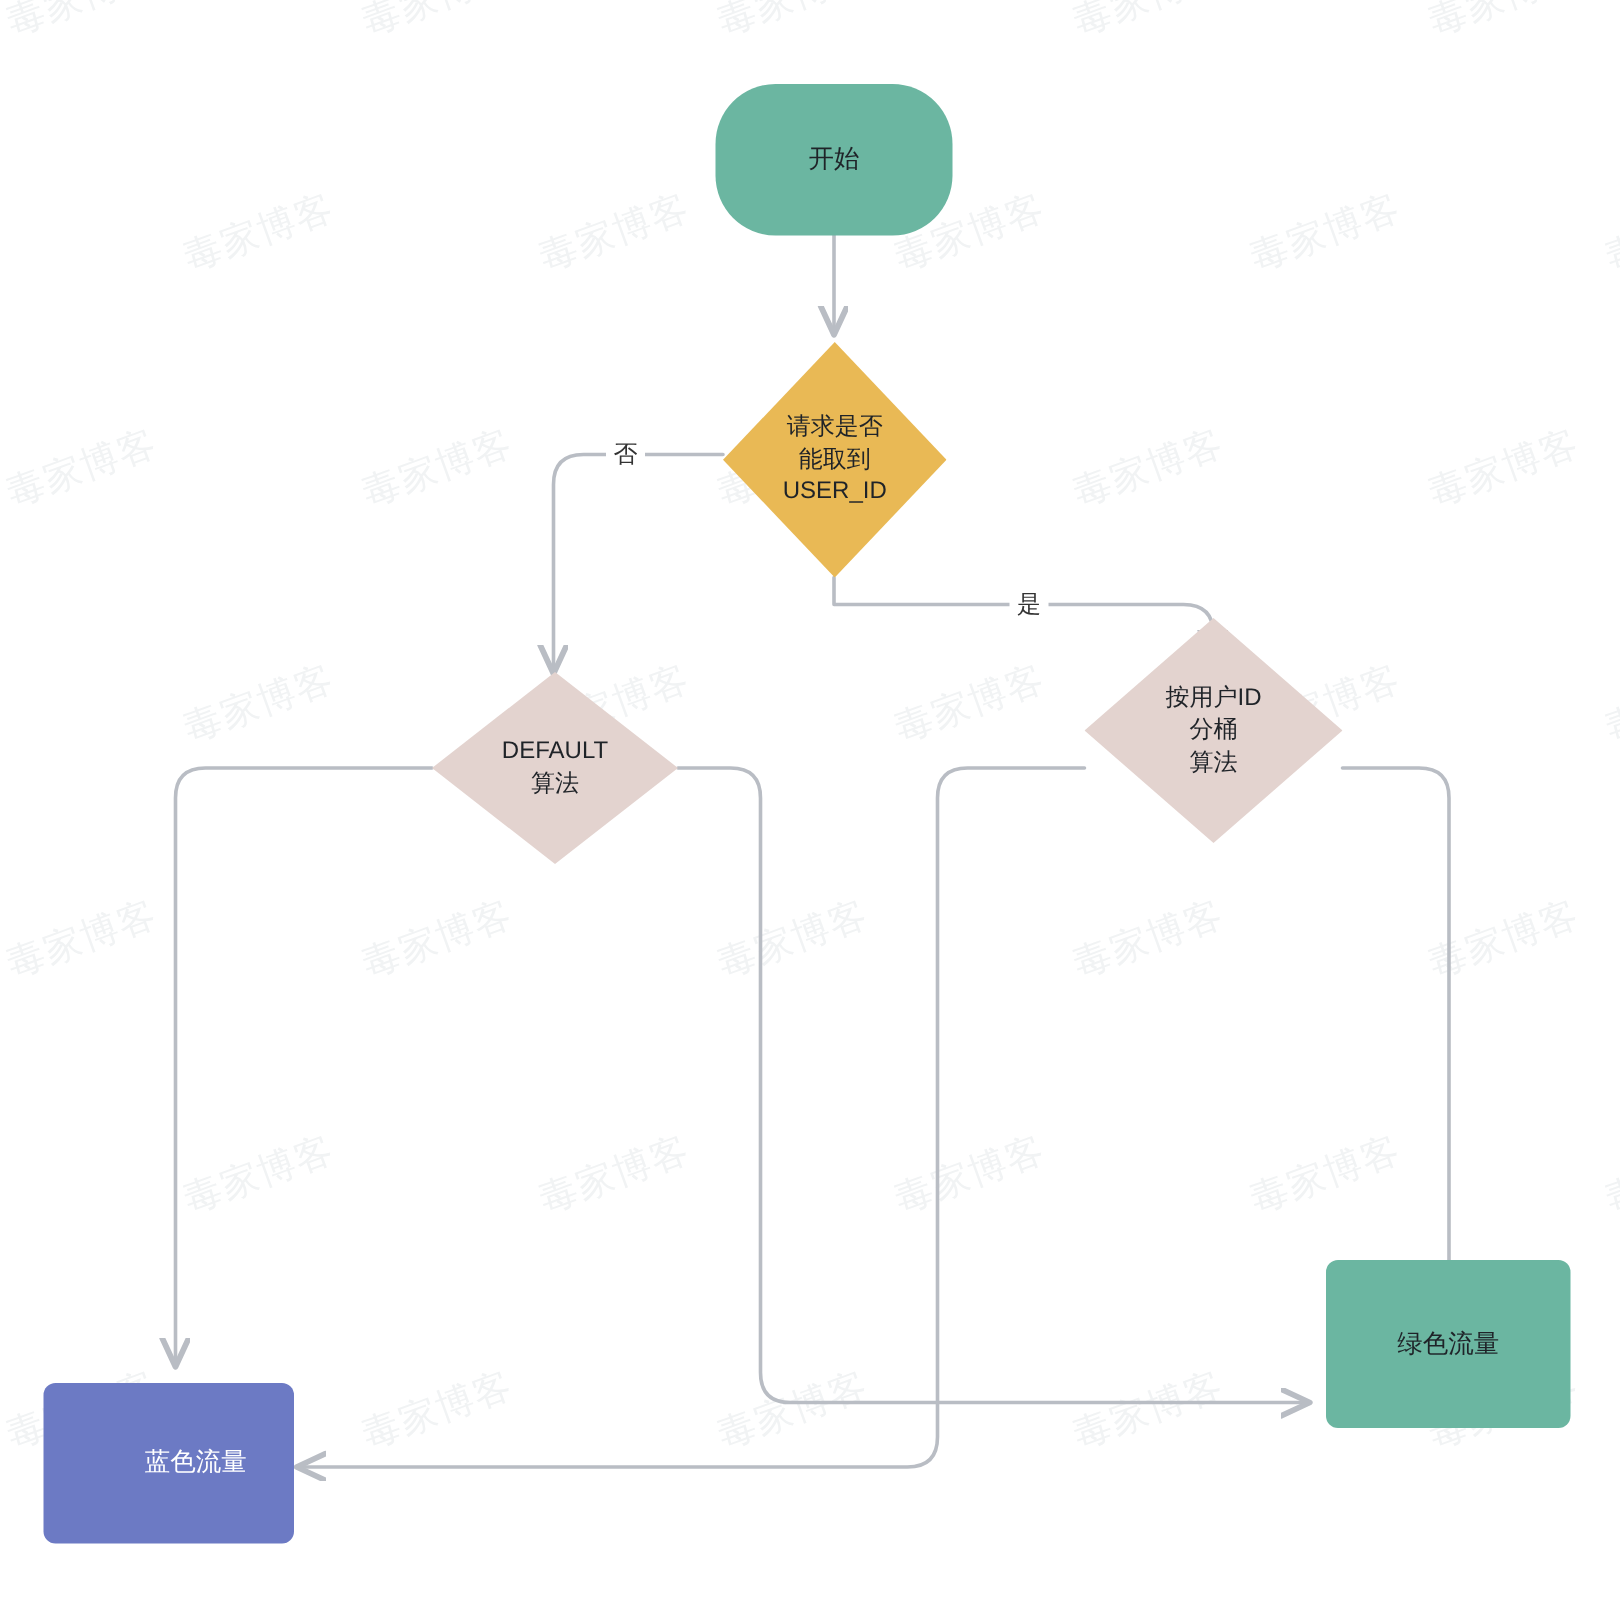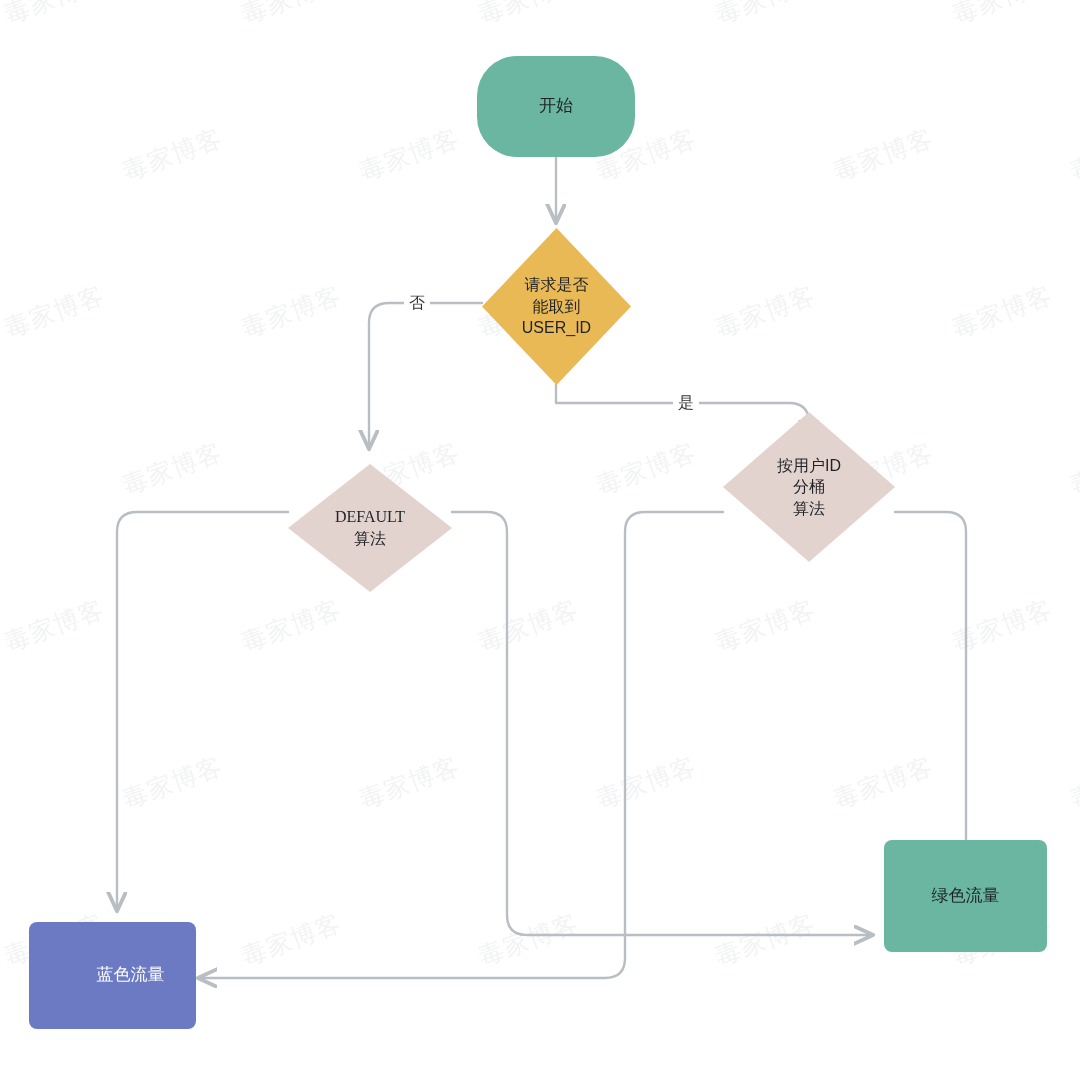--- a/index.html
+++ b/index.html
@@ -157,21 +157,21 @@
 
   <div class="diamond-wrap node" style="left:482px; top:228px; width:149px; height:157px;">
     <svg class="diamond-shape" viewBox="0 0 100 100" preserveAspectRatio="none">
       <polygon points="50,0 100,50 50,100 0,50" fill="#e9b955"></polygon>
     </svg>
     <span class="node-label" style="color:#1f2328; font-size:16px;">请求是否
 能取到
 USER_ID</span>
   </div>
 
-  <div class="diamond-wrap node" style="left:288px; top:464px; width:164px; height:128px;font-family:Liberation Serif, serif;">
+  <div class="diamond-wrap node" style="left:288px; top:448px; width:164px; height:128px;">
     <svg class="diamond-shape" viewBox="0 0 100 100" preserveAspectRatio="none">
       <polygon points="50,0 100,50 50,100 0,50" fill="#e3d3cf"></polygon>
     </svg>
     <span class="node-label" style="color:#1f2328; font-size:16px;">DEFAULT
 算法</span>
   </div>
 
   <div class="diamond-wrap node" style="left:723px; top:412px; width:172px; height:150px;">
     <svg class="diamond-shape" viewBox="0 0 100 100" preserveAspectRatio="none">
       <polygon points="50,0 100,50 50,100 0,50" fill="#e3d3cf"></polygon>

